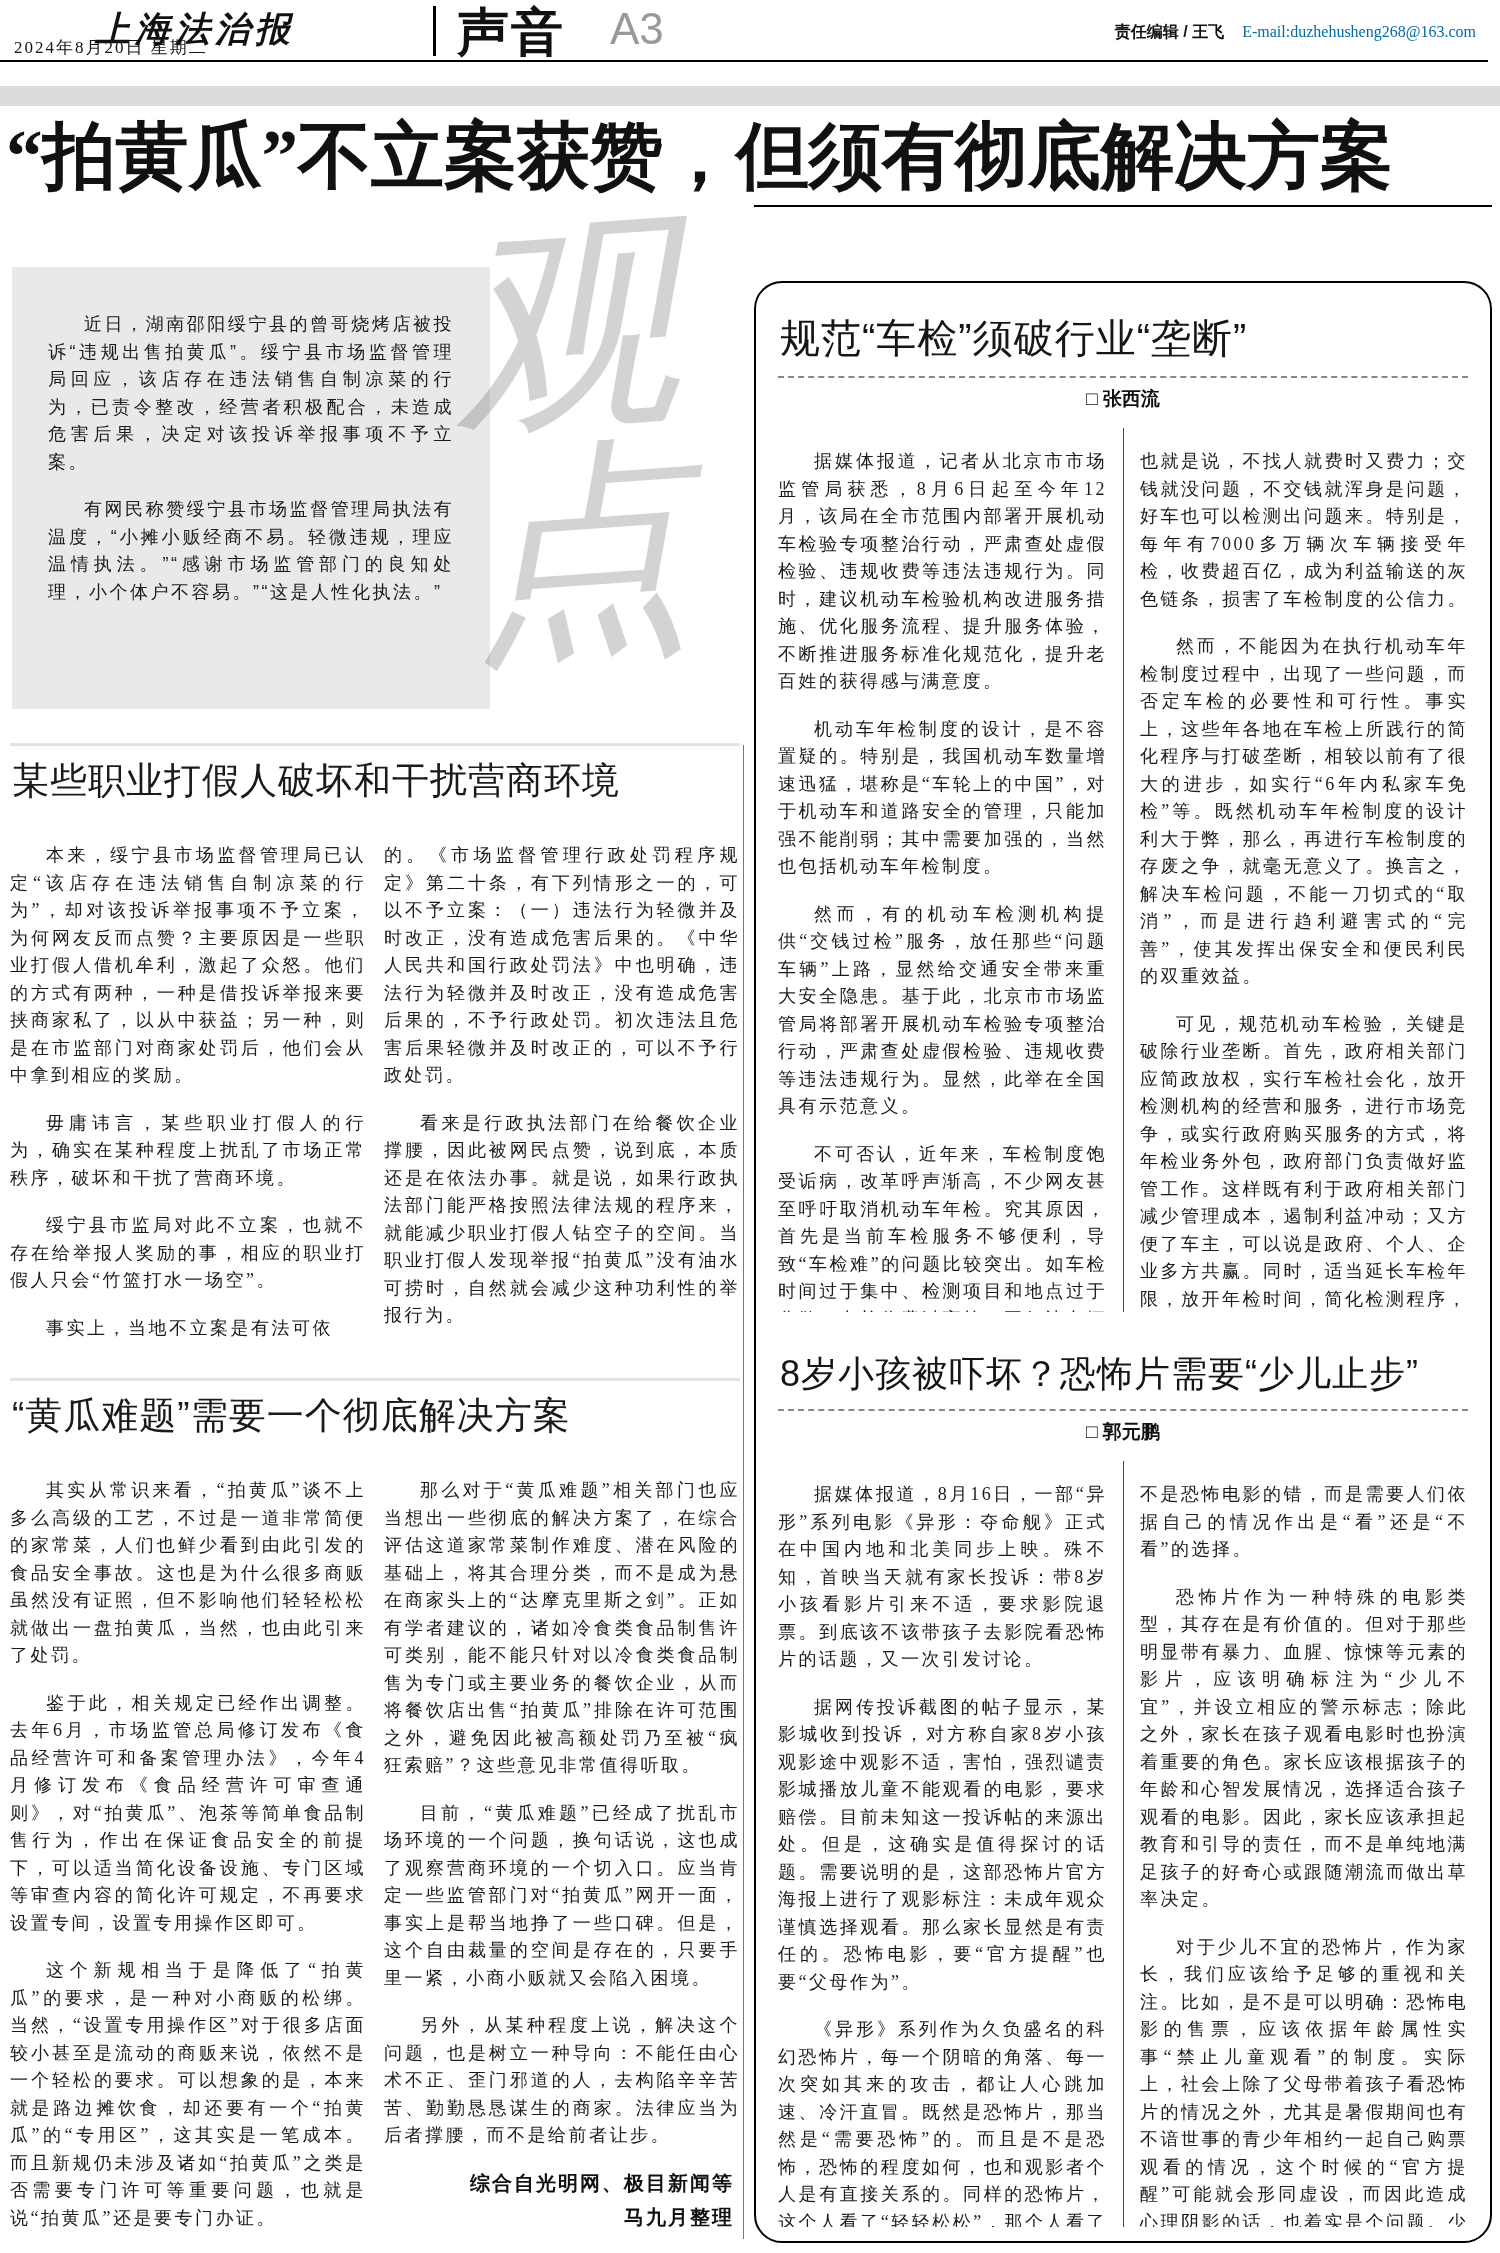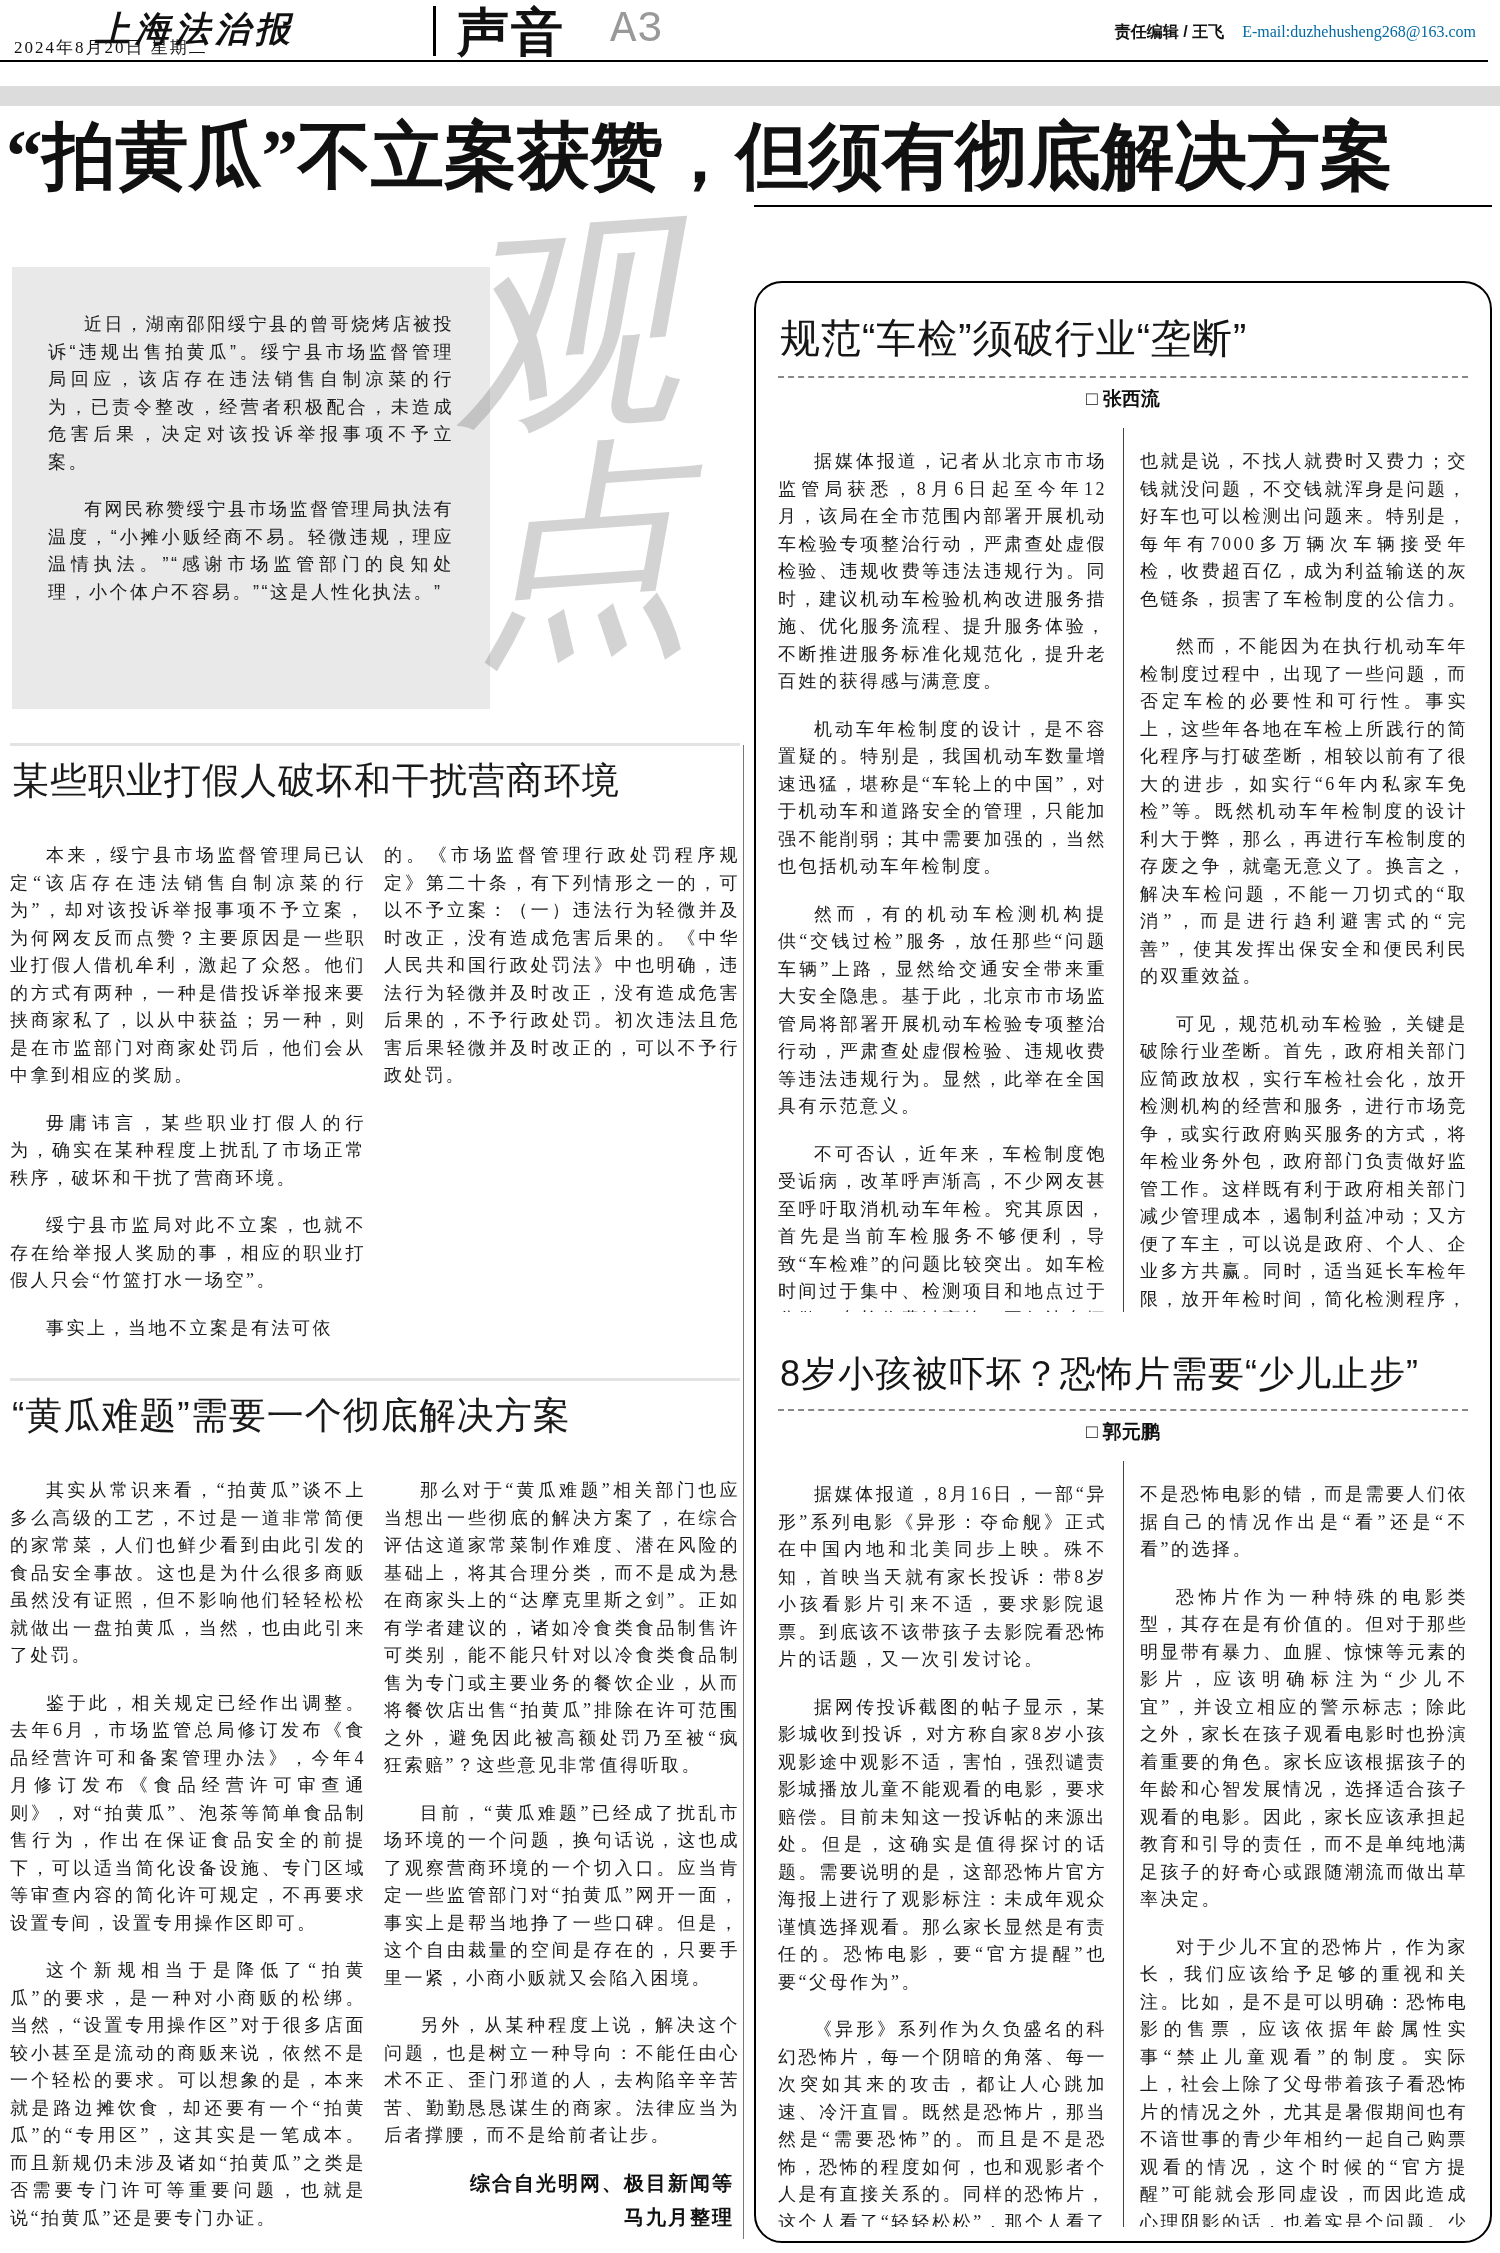--- a/index.html
+++ b/index.html
@@ -11,21 +11,21 @@
   
   .header { position:absolute; top:0; left:0; right:12px; height:62px; border-bottom:2px solid #000; }
   .masthead { position:absolute; left:95px; top:6px; font-size:35px; font-weight:bold; font-style:italic;
               letter-spacing:5px; font-family:"Liberation Serif","DejaVu Serif",serif; }
   .date { position:absolute; left:14px; top:36px; font-size:17px; letter-spacing:2px;
           font-family:"Liberation Serif","DejaVu Serif",serif; }
   .header-vbar { position:absolute; left:433px; top:6px; width:3px; height:50px; background:#000; }
   .section-name { position:absolute; left:457px; top:-2px; font-size:52px; font-weight:900;
                   font-family:"Liberation Sans","DejaVu Sans",sans-serif; letter-spacing:2px; }
   .page-no { position:absolute; left:610px; top:4px; font-size:44px; color:#999;
-             font-family:Liberation Mono, monospace; }
+             font-family:Liberation Sans, sans-serif; }
   .editor-line { position:absolute; right:12px; top:22px; font-size:16px; }
   .editor-label { font-weight:bold; font-family:"Liberation Sans","DejaVu Sans",sans-serif; }
   .editor-email { font-family:"Liberation Serif","DejaVu Serif",serif; color:#0369a1; margin-left:14px; }
 
   
   .gray-band { position:absolute; top:86px; left:0; right:0; height:20px; background:#dcdcdc; }
   .headline { position:absolute; top:108px; left:6px; right:6px; font-size:73px; font-weight:900;
               letter-spacing:0px; white-space:nowrap; font-family:"Liberation Serif","DejaVu Serif",serif; }
 
   
@@ -113,20 +113,21 @@
       <h2 class="section-title">某些职业打假人破坏和干扰营商环境</h2>
       <div class="body2col h-art1">
         <div class="col">
             <p class="para">本来，绥宁县市场监督管理局已认定“该店存在违法销售自制凉菜的行为”，却对该投诉举报事项不予立案，为何网友反而点赞？主要原因是一些职业打假人借机牟利，激起了众怒。他们的方式有两种，一种是借投诉举报来要挟商家私了，以从中获益；另一种，则是在市监部门对商家处罚后，他们会从中拿到相应的奖励。</p>
             <p class="para">毋庸讳言，某些职业打假人的行为，确实在某种程度上扰乱了市场正常秩序，破坏和干扰了营商环境。</p>
             <p class="para">绥宁县市监局对此不立案，也就不存在给举报人奖励的事，相应的职业打假人只会“竹篮打水一场空”。</p>
             <p class="para">事实上，当地不立案是有法可依</p>
           </div>
         <div class="col">
             <p class="para cont">的。《市场监督管理行政处罚程序规定》第二十条，有下列情形之一的，可以不予立案：（一）违法行为轻微并及时改正，没有造成危害后果的。《中华人民共和国行政处罚法》中也明确，违法行为轻微并及时改正，没有造成危害后果的，不予行政处罚。初次违法且危害后果轻微并及时改正的，可以不予行政处罚。</p>
+            <p class="para">看来是行政执法部门在给餐饮企业撑腰，因此被网民点赞，说到底，本质还是在依法办事。就是说，如果行政执法部门能严格按照法律法规的程序来，就能减少职业打假人钻空子的空间。当职业打假人发现举报“拍黄瓜”没有油水可捞时，自然就会减少这种功利性的举报行为。</p>
           </div>
       </div>
 
       <div class="section-rule"></div>
       <h2 class="section-title">“黄瓜难题”需要一个彻底解决方案</h2>
       <div class="body2col h-art2">
         <div class="col">
             <p class="para">其实从常识来看，“拍黄瓜”谈不上多么高级的工艺，不过是一道非常简便的家常菜，人们也鲜少看到由此引发的食品安全事故。这也是为什么很多商贩虽然没有证照，但不影响他们轻轻松松就做出一盘拍黄瓜，当然，也由此引来了处罚。</p>
             <p class="para">鉴于此，相关规定已经作出调整。去年6月，市场监管总局修订发布《食品经营许可和备案管理办法》，今年4月修订发布《食品经营许可审查通则》，对“拍黄瓜”、泡茶等简单食品制售行为，作出在保证食品安全的前提下，可以适当简化设备设施、专门区域等审查内容的简化许可规定，不再要求设置专间，设置专用操作区即可。</p>
             <p class="para">这个新规相当于是降低了“拍黄瓜”的要求，是一种对小商贩的松绑。当然，“设置专用操作区”对于很多店面较小甚至是流动的商贩来说，依然不是一个轻松的要求。可以想象的是，本来就是路边摊饮食，却还要有一个“拍黄瓜”的“专用区”，这其实是一笔成本。而且新规仍未涉及诸如“拍黄瓜”之类是否需要专门许可等重要问题，也就是说“拍黄瓜”还是要专门办证。</p>

